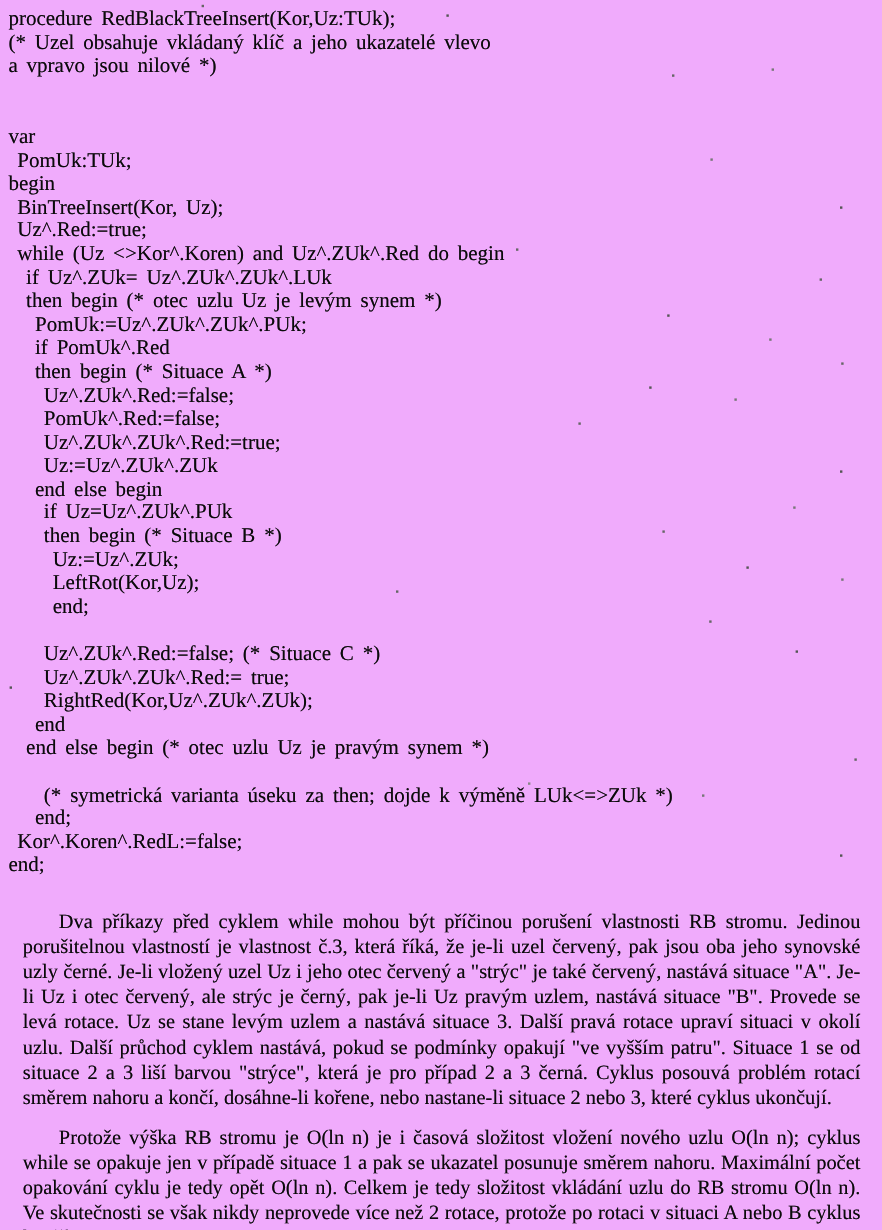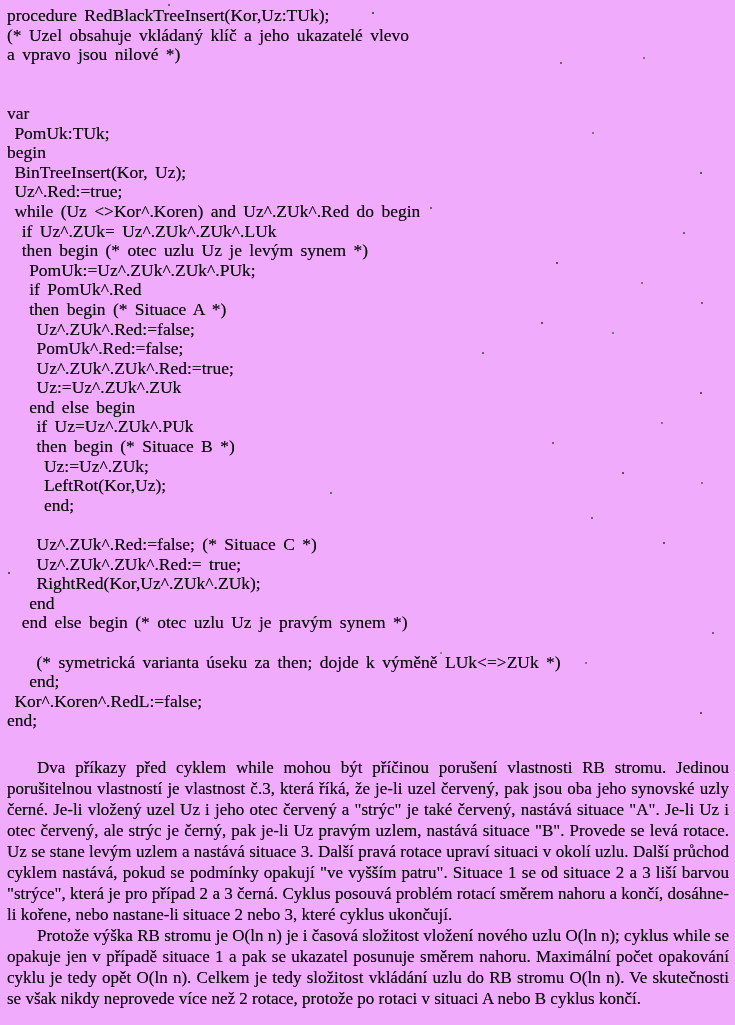--- a/index.html
+++ b/index.html
@@ -31,21 +31,21 @@
   .paragraphs {
     margin-top: 26px;
     width: 722px;
     font-size: 17px;
     line-height: 21px;
     text-align: justify;
     color: #0b0b0b;
     text-shadow: 0 0 0.5px rgba(0,0,0,0.55);
   }
   .paragraphs p {
-    margin: 0;
+    margin: 12px;
     text-indent: 30px;
   }
   
   .noise {
     position: absolute;
     top: 0; left: 0;
     width: 2px; height: 2px;
     background: transparent;
     pointer-events: none;
     box-shadow:

